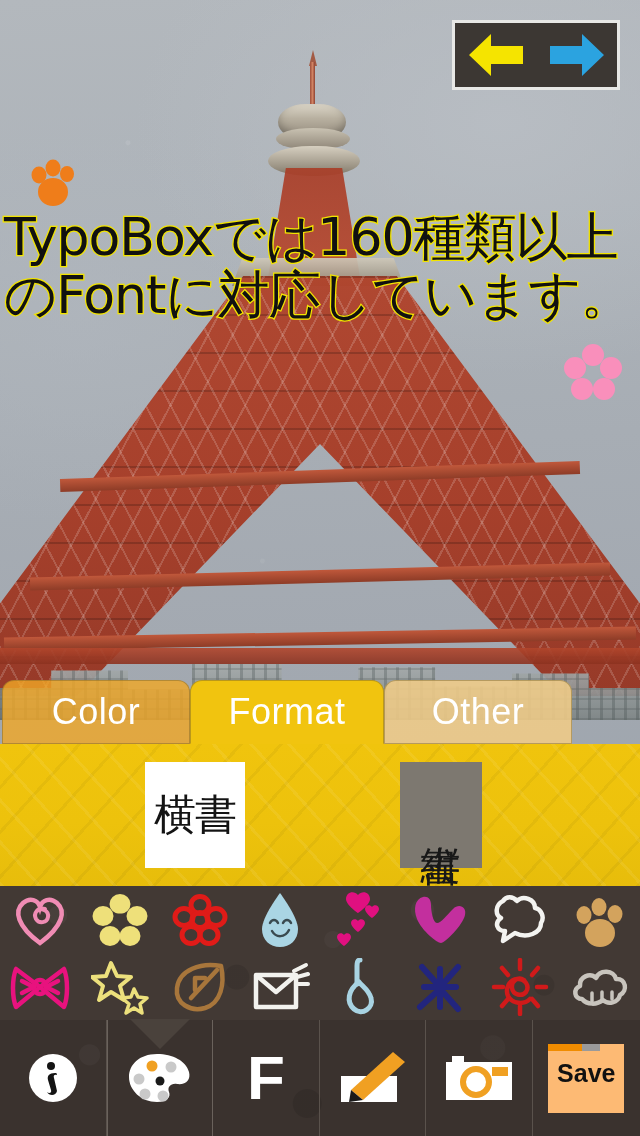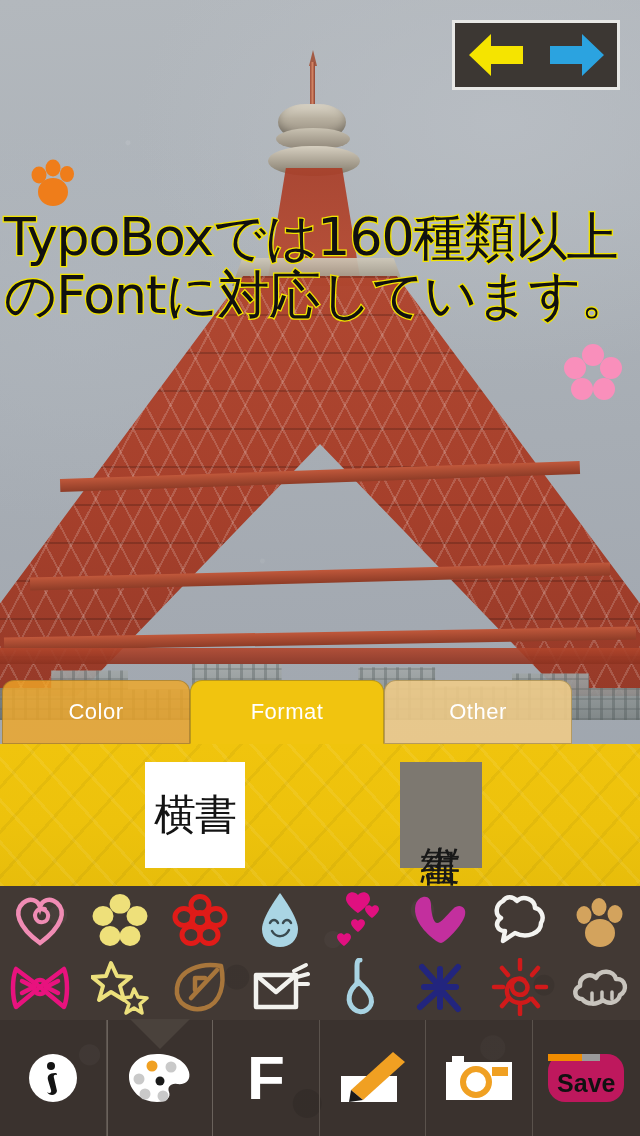--- a/index.html
+++ b/index.html
@@ -173,21 +173,21 @@
   }
   .tab {
     position: absolute; top: 0;
     height: 64px;
     border-top-left-radius: 12px;
     border-top-right-radius: 12px;
     border: 1px solid rgba(120,100,40,.45);
     box-sizing: border-box;
     display: flex; align-items: center; justify-content: center;
     color: #ffffff;
-    font-size: 22px;
+    font-size: 36px;
     letter-spacing: .5px;
     cursor: pointer;
   }
   .tab.color  { left: 2px;   width: 188px; background: rgba(241,168,38,.80); }
   .tab.format { left: 190px; width: 194px; background: #f1c40f; border-bottom-color: transparent; }
   .tab.other  { left: 384px; width: 188px; background: rgba(240,204,136,.88); }
 
   
   .panel {
     position: absolute;
@@ -289,23 +289,22 @@
   }
   .font-f {
     font-family: "Liberation Sans", sans-serif;
     font-weight: bold;
     font-size: 62px;
     color: #ffffff;
     line-height: 1;
   }
   .save-icon {
     position: relative;
-    width: 76px; height: 48px;
-    background: #be185d;
-    border-radius: 17px;
+    width: 76px; height: 69px;
+    background: #fdba74;
   }
   .save-tab-o { position:absolute; left:0; top:0; width:34px; height:7px; background:#f08c00; }
   .save-tab-g { position:absolute; left:34px; top:0; width:18px; height:7px; background:#9a9a9a; }
   .save-label {
     position:absolute; left:0; top:7px; width:76px; height:45px;
     display:flex; align-items:center; justify-content:center;
     font-family:"Liberation Sans", sans-serif;
     font-weight:bold; font-size:25px; color:#111;
   }
 </style>

